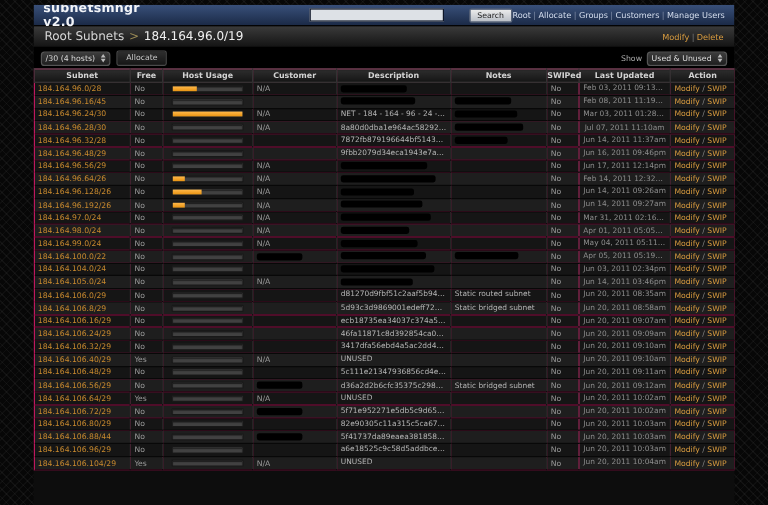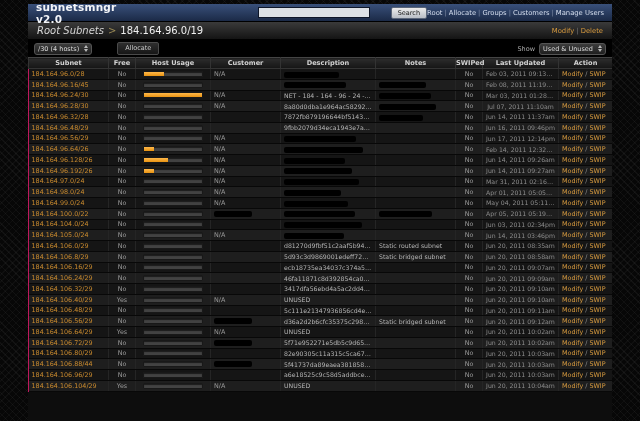--- a/index.html
+++ b/index.html
@@ -23,50 +23,50 @@
   .search-btn { height:12px; font-size:6.5px; font-family:"DejaVu Sans",sans-serif; color:#1a1a1a;
                 background:linear-gradient(#ececec,#b9bec6); border:1px solid #5a6578; border-radius:2px;
                 padding:0 6px; cursor:pointer; line-height:10px; }
   .topnav { margin-left:auto; font-size:6.8px; color:#cdd6e6; white-space:nowrap; }
   .topnav a { color:#d5deee; text-decoration:none; cursor:pointer; }
   .topnav .sep { color:#7b89a3; margin:0 2px; }
 
   
   .crumbbar { height:18px; background:linear-gradient(#3a3a3a,#141414); border-bottom:1px solid #000;
               display:flex; align-items:center; padding:0 9px; }
-  .crumb-root { color:#d6d6d6; font-size:10px; cursor:pointer;font-style:italic; }
+  .crumb-root { color:#d6d6d6; font-size:10px; cursor:pointer; }
   .crumb-sep { color:#9a8a55; font-size:10px; margin:0 4px; }
   .crumb-cur { color:#f0f0f0; font-size:10px; }
   .crumb-actions { margin-left:auto; font-size:6.8px; }
   .crumb-actions a { color:#d89b3f; text-decoration:none; cursor:pointer; }
   .crumb-actions .sep { color:#777; margin:0 2px; }
 
   
-  .controls { height:17px; background:#000; display:flex; align-items:center; padding:0 6px;gap:20px; }
+  .controls { height:17px; background:#000; display:flex; align-items:center; padding:0 6px; }
   .fake-select { display:inline-flex; align-items:center; height:12px; background:linear-gradient(#3c3c3c,#1f1f1f);
                  border:1px solid #555; border-radius:3px; color:#ddd; font-size:6.5px; padding:0 3px; cursor:pointer; }
   .fake-select .stepper { display:inline-flex; flex-direction:column; margin-left:5px; gap:1px; }
   .fake-select .stepper i { width:0; height:0; border-left:2.5px solid transparent; border-right:2.5px solid transparent; display:block; }
   .fake-select .stepper i.up { border-bottom:3px solid #bbb; }
   .fake-select .stepper i.dn { border-top:3px solid #bbb; }
   .allocate-btn { height:13px; margin-left:5px; font-size:6.5px; color:#ccc; background:linear-gradient(#2e2e2e,#161616);
                   border:1px solid #4a4a4a; border-radius:2px; padding:0 7px; cursor:pointer; line-height:11px;
                   font-family:"DejaVu Sans",sans-serif; }
   .show-wrap { margin-left:auto; display:flex; align-items:center; gap:4px; }
   .show-label { font-size:6.5px; color:#aaa; }
 
   
   table { width:584px; border-collapse:collapse; table-layout:fixed; background:#be185d; }
   th { height:11px; font-size:6.6px; font-weight:bold; color:#d2d2d2;
        background:linear-gradient(#2c2c2c,#151515); border:1px solid #333; border-top:1px solid #444; }
   td { height:10.75px; font-size:6.4px; color:#9a9a9a; border-right:1px solid #252525; border-bottom:1px solid #080808;
        padding:0 3px; white-space:nowrap; overflow:hidden; text-overflow:ellipsis; }
   tbody tr:nth-child(odd)  { background:#151515; }
   tbody tr:nth-child(even) { background:#1e1e1e; }
-  td.c { text-align:center; }
+  td.c { }
   a.subnet { color:#c98a2e; text-decoration:none; cursor:pointer; }
   td.desc, td.notes { color:#b5b5b5; font-size:6.2px; }
   td.upd { color:#8d8d8d; text-align:center; font-size:6.2px; }
   td.act { text-align:left; }
   td.act a { color:#d89b3f; text-decoration:none; cursor:pointer; }
   td.act .sep { color:#888; }
   .bar { width:60px; height:6px; margin:0 auto; background:#424242; border:1px solid #181818;
          box-shadow:inset 0 1px 1px rgba(0,0,0,0.6); border-radius:1px; }
   .bar .fill { height:100%; background:linear-gradient(#ffb84a,#e89312); }
   .redact { display:inline-block; height:6px; background:#000; border-radius:2px; vertical-align:middle; }

